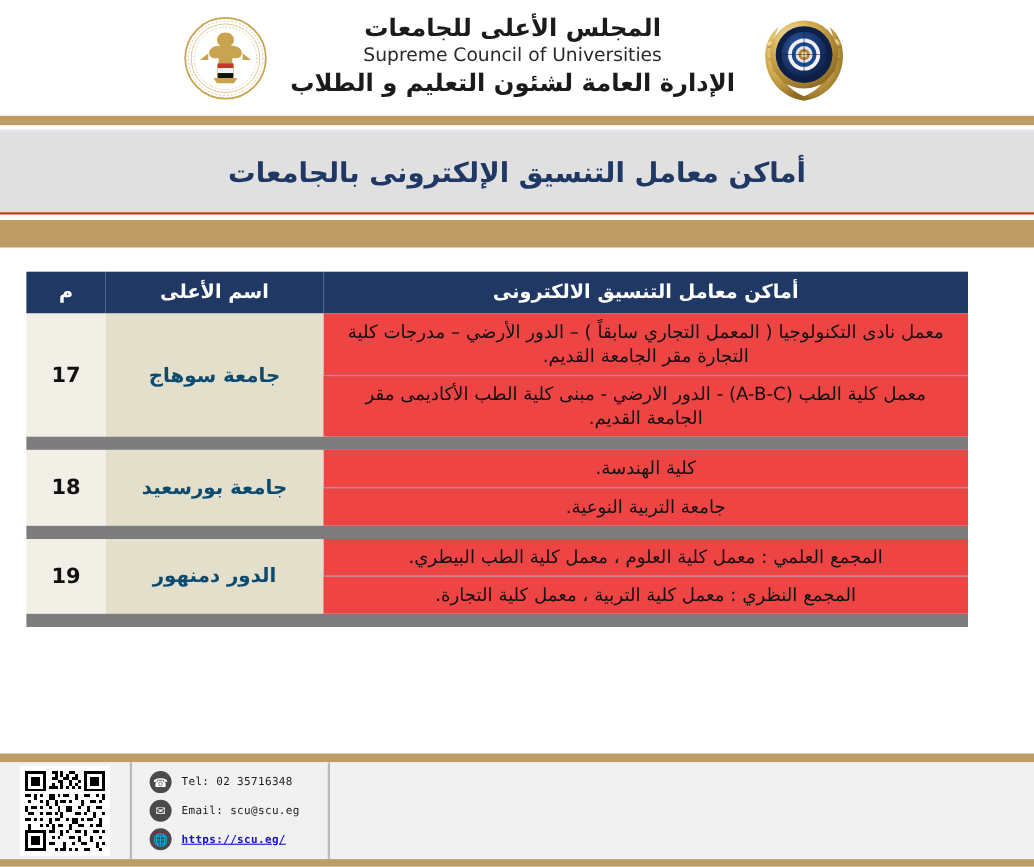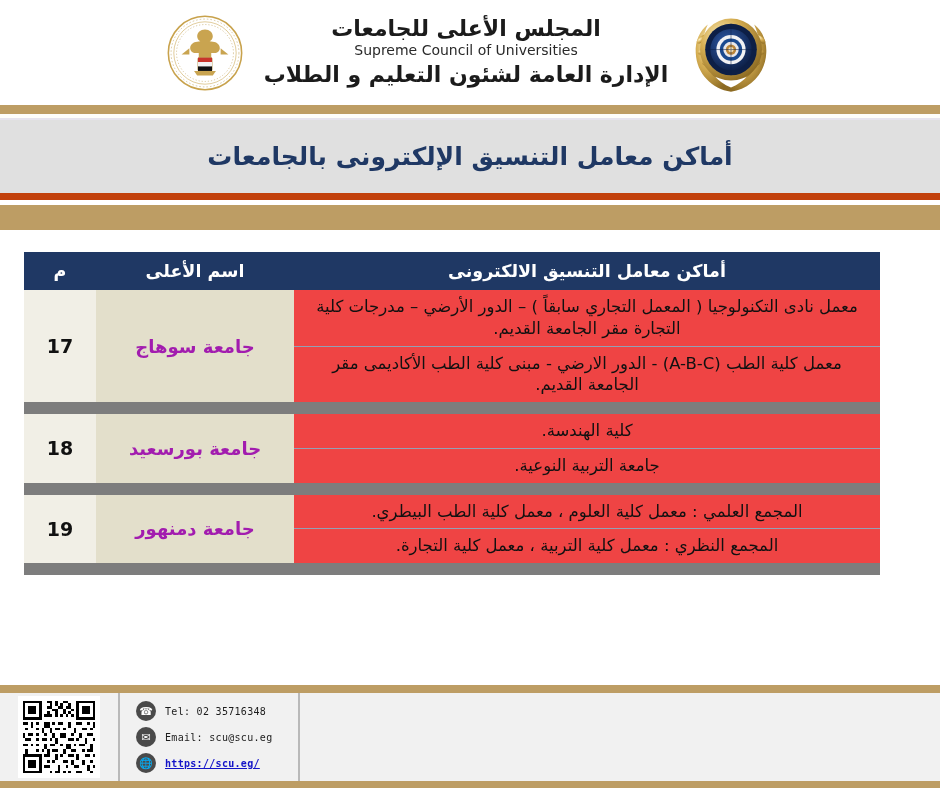--- a/index.html
+++ b/index.html
@@ -33,21 +33,21 @@
     padding:0 6px;
   }
   .head-ar1{
     font-size:22px;
     font-weight:bold;
     color:#1b1b1b;
     letter-spacing:0px;
     white-space:nowrap;
   }
   .head-en{
-    font-size:14px;
+    font-size:17px;
     color:#2a2a2a;
     white-space:nowrap;
     margin-top:1px;
   }
   .head-ar2{
     font-size:22px;
     font-weight:bold;
     color:#1b1b1b;
     white-space:nowrap;
     margin-top:5px;
@@ -70,21 +70,21 @@
     width:100%;
   }
   .band-gap{height:4px;background:#fdfdfb;}
   .title-band{
     height:73px;
     background:#e0e0e0;
     display:flex;
     align-items:center;
     justify-content:center;
     border-top:2px solid #e6e4ee;
-    border-bottom:7px solid #c2410c;
+    border-bottom:2px solid #c2410c;
   }
   .title-band h1{
     margin:0;
     font-size:25px;
     font-weight:bold;
     color:#1f3864;
     letter-spacing:0px;
   }
   .gold-thick{
     height:25px;
@@ -122,21 +122,21 @@
     color:#111111;
     font-size:19px;
     font-weight:bold;
     text-align:center;
     vertical-align:middle;
     width:60px;
     margin-left:30px;
   }
   td.uni{
     background:#e3dfcb;
-    color:#a21caf;
+    color:#0c4a6e;
     font-size:18px;
     font-weight:bold;
     text-align:center;
     vertical-align:middle;
     width:186px;
     margin-top:17px;
   }
   td.loc{
     background:#ef4444;
     color:#111111;
@@ -350,21 +350,21 @@
       </tr>
       <tr>
         <td class="loc">جامعة التربية النوعية.</td>
       </tr>
       <tr class="spacer">
           <td colspan="3"></td>
         </tr>
 
       <tr class="sub-first">
         <td class="loc">المجمع العلمي : معمل كلية العلوم ، معمل كلية الطب البيطري.</td>
-        <td class="uni" rowspan="2">جامعة دمنهور</td>
+        <td class="uni" rowspan="2">الدور دمنهور</td>
         <td class="num" rowspan="2">19</td>
       </tr>
       <tr>
         <td class="loc">المجمع النظري : معمل كلية التربية ، معمل كلية التجارة.</td>
       </tr>
       <tr class="spacer-end">
           <td colspan="3"></td>
         </tr>
 
     </tbody>

